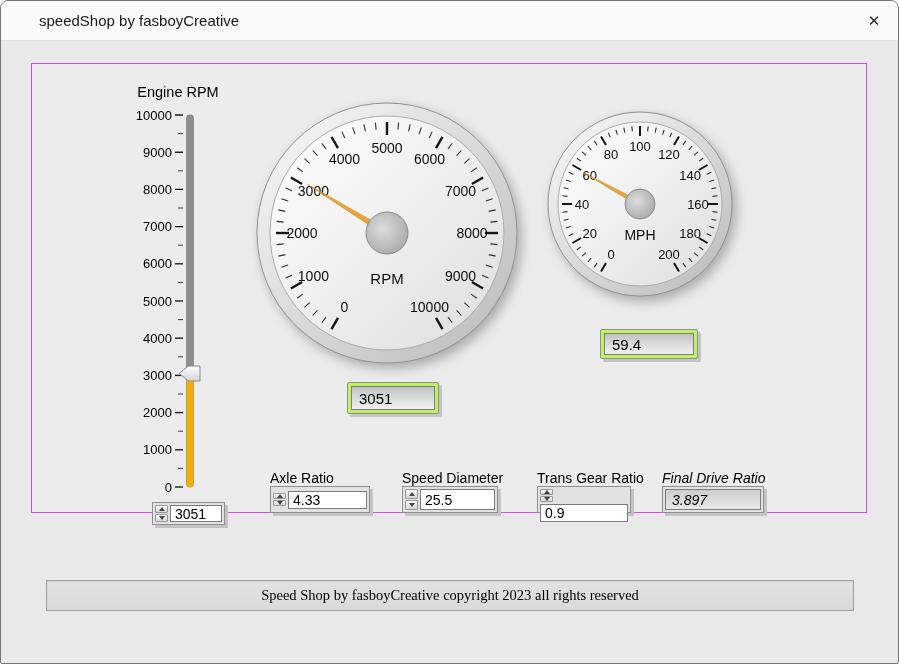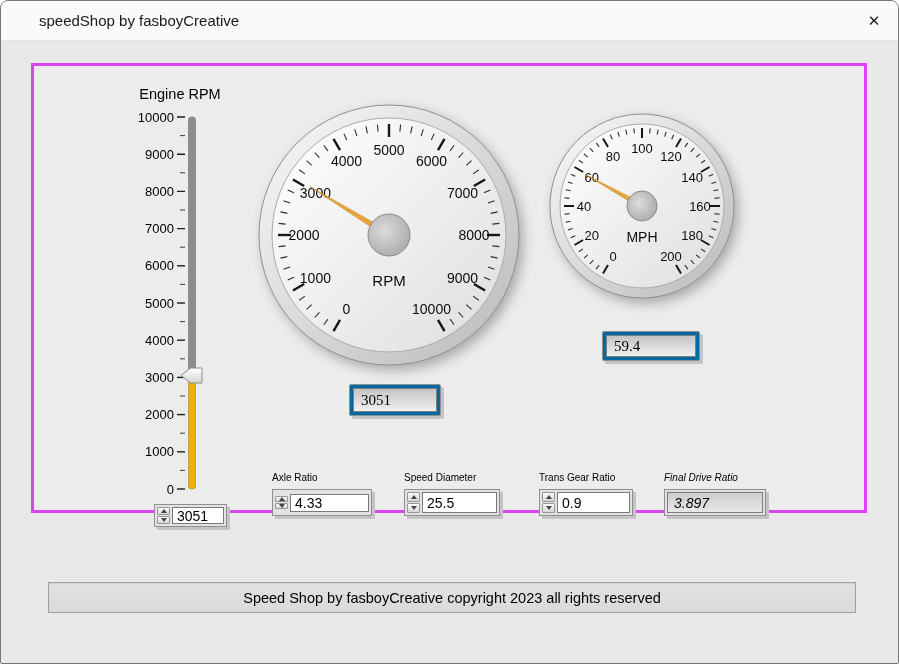--- a/index.html
+++ b/index.html
@@ -9,34 +9,34 @@
   .window { position:relative; width:899px; height:664px; background:#e9e9e9;
             border:1px solid #767676; border-radius:8px 8px 2px 2px; overflow:hidden; }
 
   .titlebar { position:absolute; left:0; top:0; width:100%; height:40px;
               background:#fafafa; border-bottom:1px solid #e2e2e2; }
   .title { position:absolute; left:38px; top:0; line-height:40px; font-size:15px; color:#191919; }
   .close-btn { position:absolute; right:8px; top:5px; width:32px; height:30px; border:none; background:transparent;
                font-size:15px; color:#222; text-align:center; line-height:30px; cursor:pointer; font-family:inherit; }
 
   .panel { position:absolute; left:30px; top:62px; width:836px; height:450px;
-           border:3px solid #d946ef; background:#ececec;padding-left:14px; }
+           border:1px solid #d946ef; background:#ececec;padding-left:14px; }
 
   
   .slider-label { position:absolute; left:98px; top:20px; width:96px; text-align:center; font-size:14.5px; }
   #slider-svg { position:absolute; left:88px; top:38px; }
 
   
   #rpm-svg { position:absolute; left:220px; top:34px; filter:drop-shadow(4px 5px 6px rgba(0,0,0,.28)); }
   #mph-svg { position:absolute; left:510px; top:42px; filter:drop-shadow(4px 5px 6px rgba(0,0,0,.28)); }
   svg text { font-family:"Liberation Sans","DejaVu Sans",sans-serif; }
 
   
-  .lv-display { position:absolute; display:flex; border:1px solid #8f8f8f; background:#0369a1;
-                padding:3px; border-radius:2px; box-shadow:3px 3px 0 #c4c4c4;font-family:Liberation Serif, serif; }
+  .lv-display { position:absolute; display:flex; border:1px solid #8f8f8f; background:#bef264;
+                padding:3px; border-radius:2px; box-shadow:3px 3px 0 #c4c4c4; }
   .lv-display .inner { flex:1; border:1px solid #7d7d7d; background:linear-gradient(#c3c3c3,#f1f1f1);
                        display:flex; align-items:center; padding:0 7px; font-size:15px; color:#000; }
   #rpm-display { left:315px; top:318px; width:92px; height:32px; }
   #mph-display { left:568px; top:265px; width:98px; height:30px; }
 
   
   .lv-control { display:flex; align-items:stretch; gap:2px; border:1px solid #8f8f8f;
                 background:#e2e2e2; padding:2px; box-shadow:3px 3px 0 #c4c4c4; }
   .spin { display:flex; flex-direction:column; gap:1px; width:13px; }
   .spin-btn { flex:1; border:1px solid #979797; background:linear-gradient(#fbfbfb,#d6d6d6);
@@ -44,30 +44,30 @@
   .tri-up { width:0; height:0; border-left:3px solid transparent; border-right:3px solid transparent; border-bottom:4px solid #444; }
   .tri-down { width:0; height:0; border-left:3px solid transparent; border-right:3px solid transparent; border-top:4px solid #444; }
   .lv-field { flex:1; min-width:0; border:1px solid #7a7a7a; background:#fff; font-size:14px;
               padding:0 4px; font-family:inherit; color:#000; }
   .lv-ind { flex:1; border:1px solid #7c7c7c; background:linear-gradient(#cdcdcd,#e8e8e8);
             font-size:14px; display:flex; align-items:center; padding:0 6px;text-align:right; }
 
   #rpm-numeric { position:absolute; left:120px; top:438px; width:73px; height:23px; }
 
   .param { position:absolute; }
-  .param .plabel { font-size:10px; margin-bottom:6px; white-space:nowrap; }
+  .param .plabel { font-size:14px; white-space:nowrap; }
   #param-axle  { left:238px; top:406px; } #axle-control  { width:100px; height:27px;align-items:center; }
   #param-tire  { left:370px; top:406px; } #tire-control  { width:96px;  height:27px; }
-  #param-trans { left:505px; top:406px; } #trans-control { width:94px;  height:27px; }
+  #param-trans { left:505px; top:406px; } #trans-control { width:94px;  height:27px;flex-direction:column; }
   #param-final { left:630px; top:406px;font-style:italic; } #final-control { width:102px; height:27px; }
 
   .footer { position:absolute; left:14px; top:516px; width:808px; height:31px;
             border:1px solid #a0a0a0; background:linear-gradient(#e2e2e2,#dadada);
             box-shadow:inset 0 1px 2px rgba(0,0,0,.08);
-            display:flex; align-items:center; justify-content:center; font-size:14.5px; }
+            display:flex; align-items:center; justify-content:center; font-size:14.5px;font-family:Liberation Serif, serif; }
 </style>
 </head>
 <body>
 
 <div class="window">
 
   <div class="titlebar">
     <div class="title">speedShop by fasboyCreative</div>
     <button class="close-btn">✕</button>
   </div>

